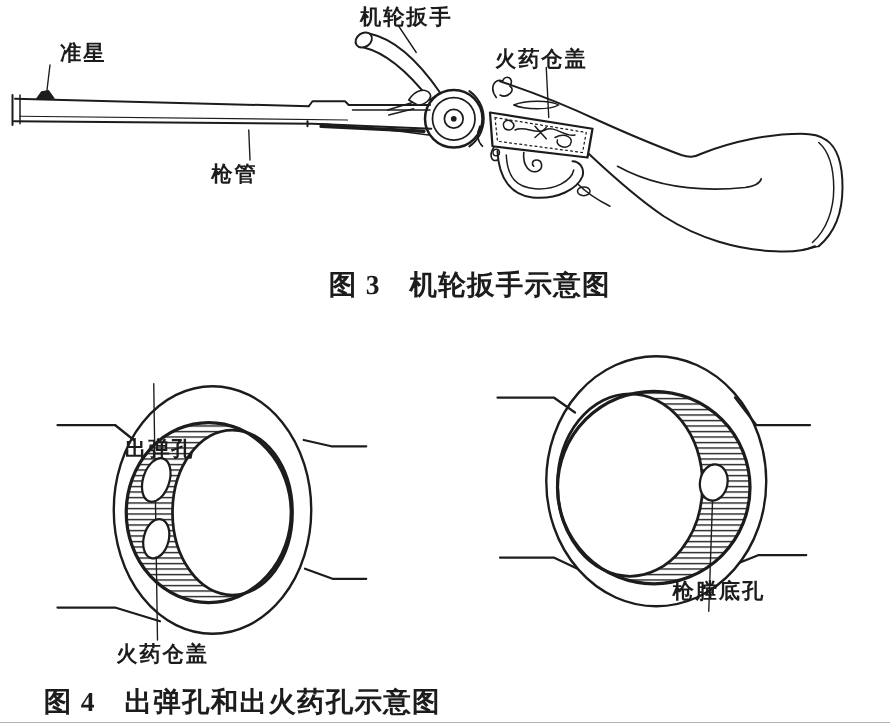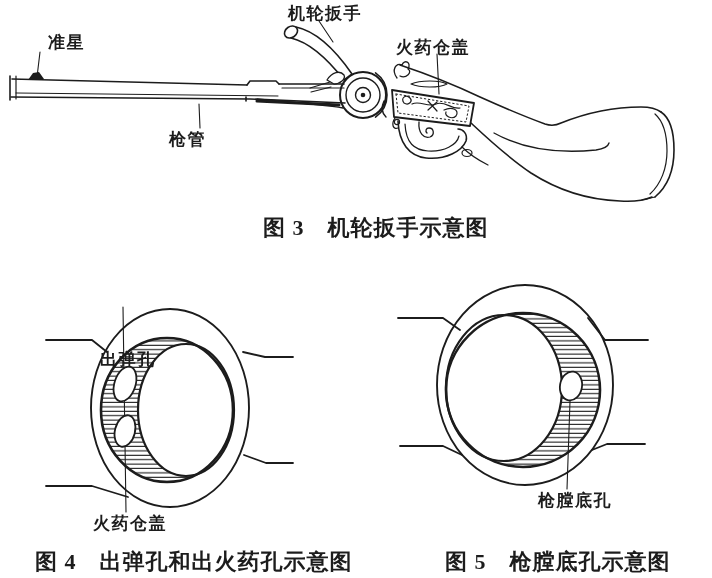--- a/index.html
+++ b/index.html
@@ -136,16 +136,15 @@
   <div class="lbl" style="left:26px; top:34px;margin-left:22px;">准星</div>
   <div class="lbl" style="left:288px; top:5px;">机轮扳手</div>
   <div class="lbl" style="left:396px; top:39px;">火药仓盖</div>
   <div class="lbl" style="left:169px; top:131px;">枪管</div>
   <div class="cap" style="left:263px; top:217px;">图 3　机轮扳手示意图</div>
 
   <div class="lbl" style="left:100px; top:307px;margin-top:44px;">出弹孔</div>
   <div class="lbl" style="left:93px; top:515px;">火药仓盖</div>
   <div class="cap" style="left:35px; top:551px;">图 4　出弹孔和出火药孔示意图</div>
 
-  <div class="lbl" style="left:538px; top:492px;">枪膛底孔</div>
-  <div class="cap" style="left:445px; top:551px;">图 5　枪膛底孔示意图</div>
+  <div class="lbl" style="left:538px; top:464px;">枪膛底孔</div>
 
 </div>
 
 </body></html>

